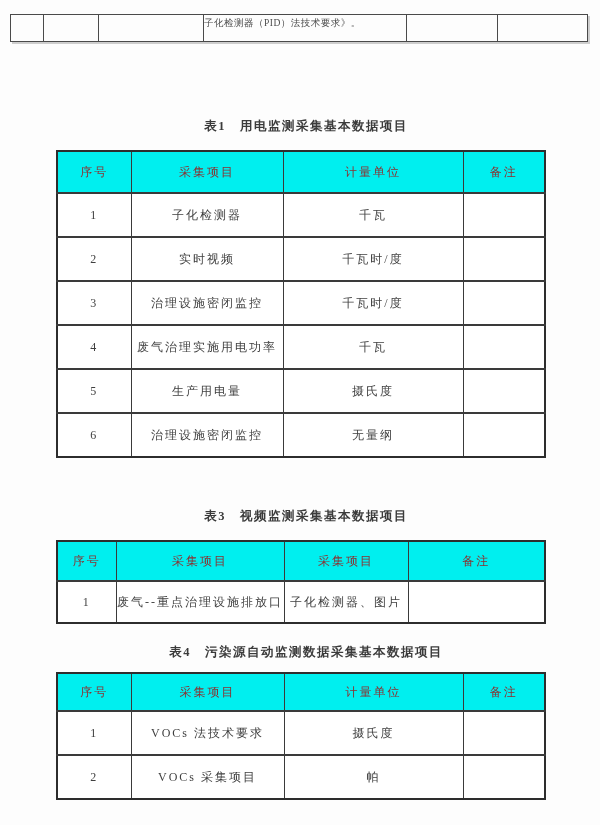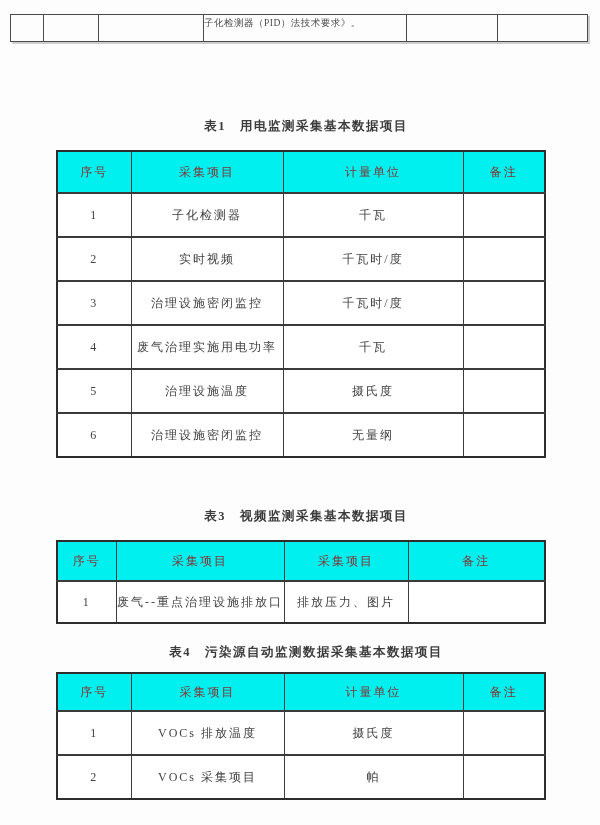--- a/index.html
+++ b/index.html
@@ -114,21 +114,21 @@
       <td></td>
     </tr>
     <tr class="body">
       <td>4</td>
       <td>废气治理实施用电功率</td>
       <td>千瓦</td>
       <td></td>
     </tr>
     <tr class="body">
       <td>5</td>
-      <td>治理设施温度</td>
+      <td>生产用电量</td>
       <td>摄氏度</td>
       <td></td>
     </tr>
     <tr class="body">
       <td>6</td>
       <td>治理设施密闭监控</td>
       <td>无量纲</td>
       <td></td>
     </tr>
   </tbody>
@@ -145,21 +145,21 @@
     <tbody>
         <tr class="head">
       <th>序号</th>
       <th>采集项目</th>
       <th>采集项目</th>
       <th>备注</th>
     </tr>
     <tr class="body">
       <td>1</td>
       <td>废气--重点治理设施排放口</td>
-      <td>排放压力、图片</td>
+      <td>子化检测器、图片</td>
       <td></td>
     </tr>
   </tbody>
     </table>
 
   <div class="tbl-title" id="t4-title">表4　污染源自动监测数据采集基本数据项目</div>
   <table class="doc-table" id="table4">
     <colgroup>
       <col style="width:74px">
         <col style="width:153px">
@@ -168,21 +168,21 @@
     </colgroup>
     <tbody>
         <tr class="head">
       <th>序号</th>
       <th>采集项目</th>
       <th>计量单位</th>
       <th>备注</th>
     </tr>
     <tr class="body">
       <td>1</td>
-      <td>VOCs 排放温度</td>
+      <td>VOCs 法技术要求</td>
       <td>摄氏度</td>
       <td></td>
     </tr>
     <tr class="body">
       <td>2</td>
       <td>VOCs 采集项目</td>
       <td>帕</td>
       <td></td>
     </tr>
   </tbody>

